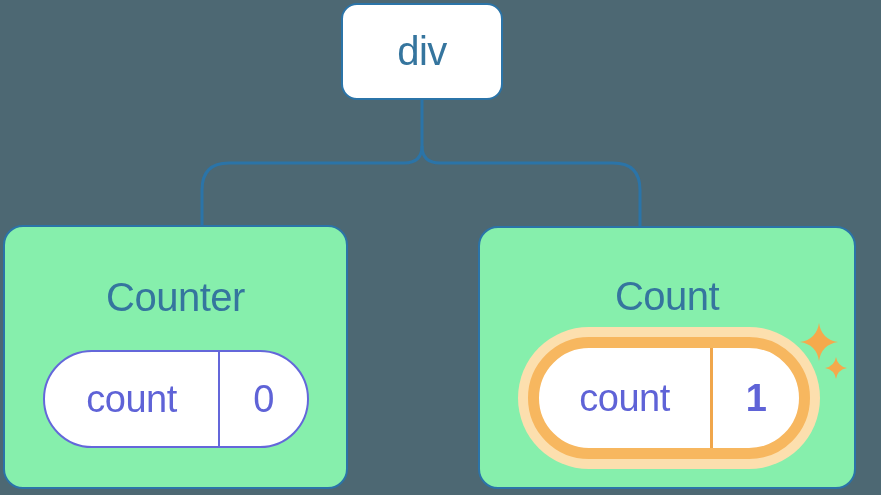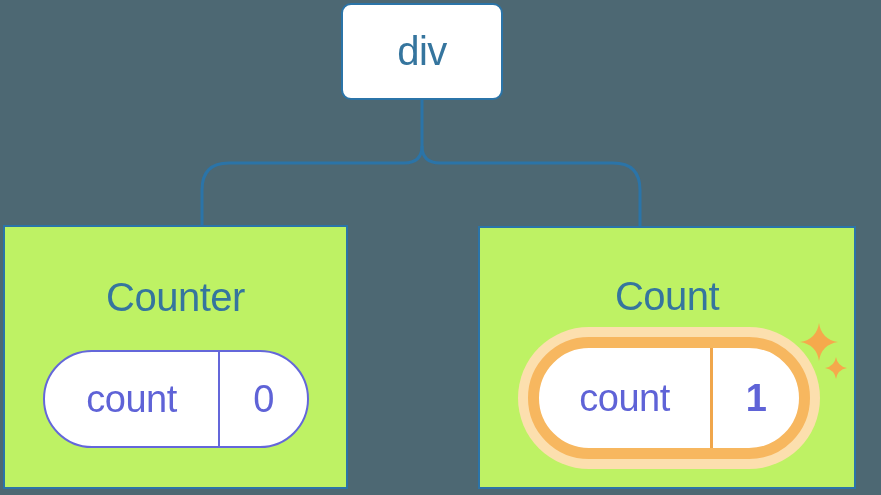--- a/index.html
+++ b/index.html
@@ -21,28 +21,28 @@
     position:relative;
     overflow:hidden;
   }
   .canvas{position:absolute;inset:0;width:881px;height:495px;}
 
   .connector-svg{position:absolute;left:0;top:0;width:881px;height:495px;pointer-events:none;}
   .connector-svg path{stroke:var(--node-border-blue);stroke-width:3;fill:none;}
 
   .root-node{
     position:absolute;left:341px;top:3px;width:162px;height:97px;
-    background:#ffffff;border:2.5px solid var(--node-border-blue);border-radius:10px;
+    background:#ffffff;border:2.5px solid var(--node-border-blue);border-radius:16px;
     display:flex;align-items:center;justify-content:center;
     color:var(--node-text-blue);font-size:40px;font-weight:500;letter-spacing:-0.5px;
   }
 
   .card{
-    position:absolute;background:#bef264;
-    border:2.5px solid var(--node-border-blue);border-radius:0;
+    position:absolute;background:#86efac;
+    border:2.5px solid var(--node-border-blue);border-radius:20px;
   }
   .card-counter{left:3px;top:225px;width:345px;height:264px;}
   .card-count{left:478px;top:226px;width:378px;height:263px;}
 
   .card-title{
     position:absolute;left:0;right:0;top:48px;
     text-align:center;color:var(--node-text-blue);
     font-size:40px;font-weight:500;letter-spacing:-0.5px;line-height:44px;
   }
   .card-count .card-title{top:46px;}

